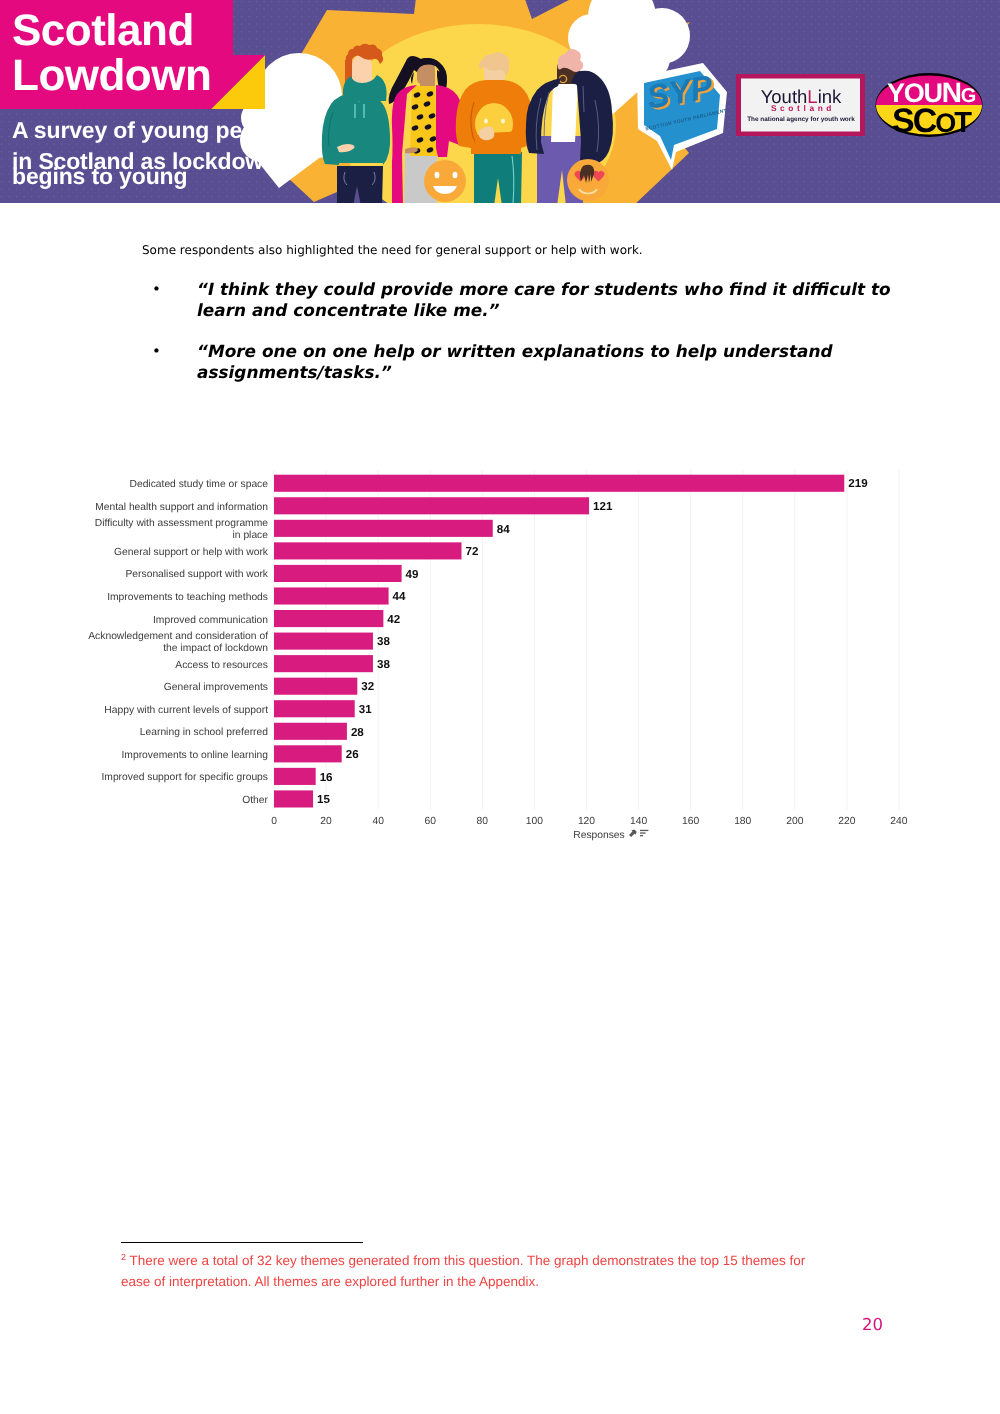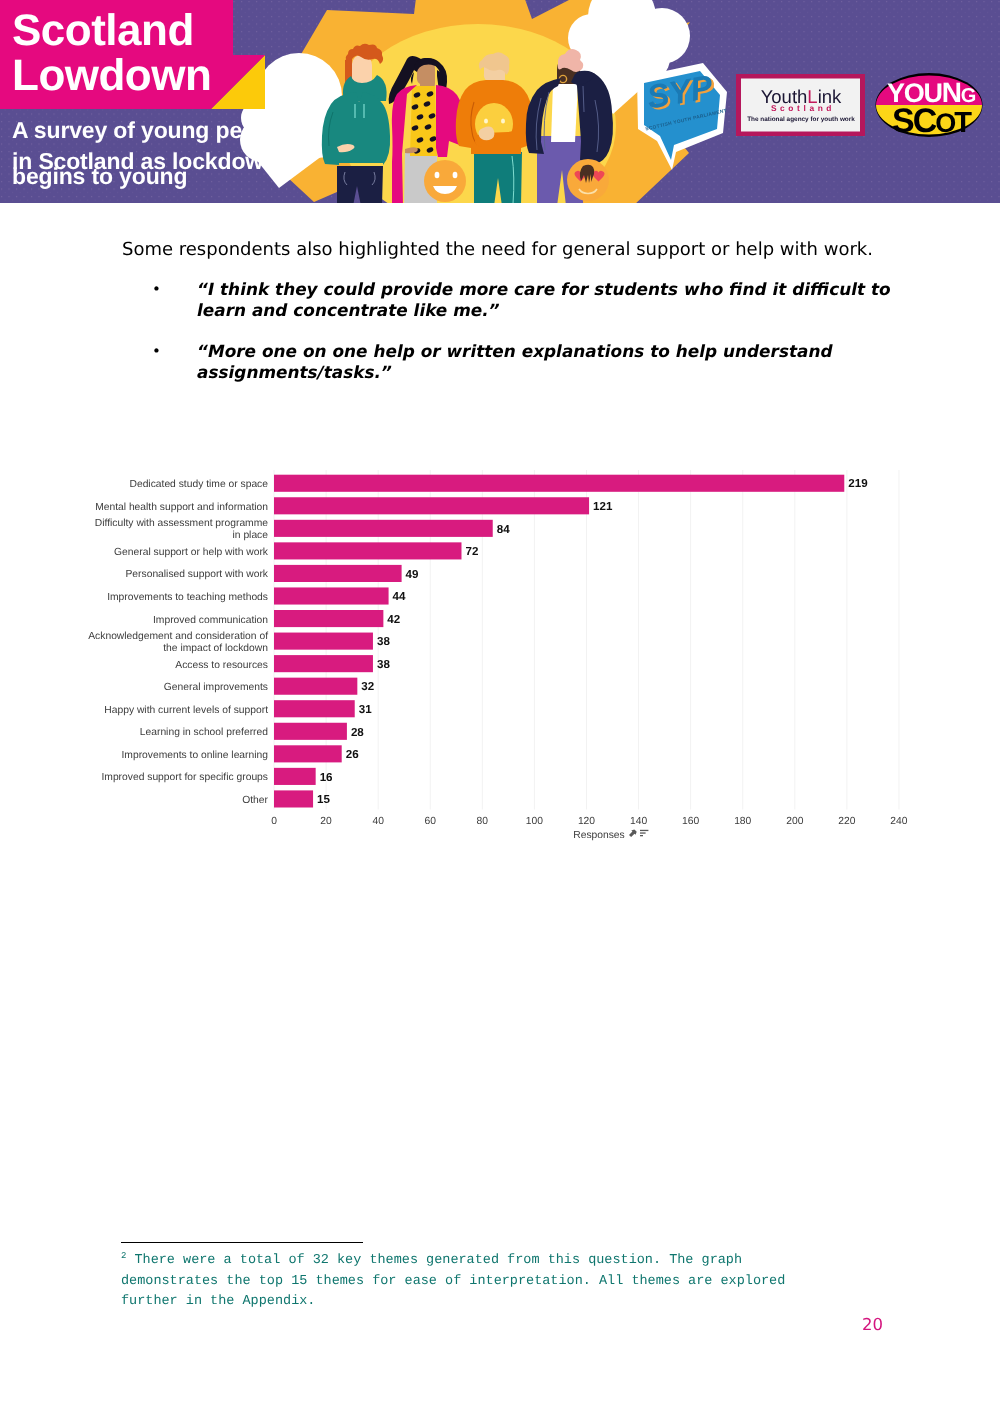--- a/index.html
+++ b/index.html
@@ -10,30 +10,30 @@
   .banner{position:absolute;left:0;top:0;width:1000px;height:203px;overflow:hidden;background:#584794;}
   .banner svg{position:absolute;left:0;top:0;}
   .bn-title{position:absolute;left:12px;color:#fff;font-family:"Liberation Sans",sans-serif;font-weight:bold;font-size:44px;letter-spacing:-0.5px;line-height:44px;}
   .bn-title.l1{top:9px;}
   .bn-title.l2{top:54px;}
   .bn-sub{position:absolute;left:12px;color:#fff;font-family:"Liberation Sans",sans-serif;font-weight:bold;font-size:23px;line-height:18.5px;letter-spacing:-0.15px;}
   .bn-sub.s1{top:121px;}
   .bn-sub.s2{top:152px;}
   .bn-sub.s3{top:167px;}
   
-  .para{position:absolute;font-family:"DejaVu Sans",sans-serif;font-size:18px;color:#000;line-height:20.6px;}
+  .para{position:absolute;font-family:"DejaVu Sans",sans-serif;font-size:12px;color:#000;line-height:20.6px;margin-left:20px;}
   .bullet-item{position:absolute;left:152px;width:745px;font-family:"DejaVu Sans",sans-serif;font-size:16.9px;color:#000;line-height:21.3px;}
   .bullet-dot{position:absolute;left:0;top:0;font-size:15px;}
   .bullet-text{display:block;margin-left:45px;font-weight:bold;font-style:italic;}
   .para sup, .footnote sup{font-size:0.66em;vertical-align:super;line-height:0;}
   
   .chart{position:absolute;}
   
   .fn-rule{position:absolute;border-top:1px solid #000;}
-  .footnote{position:absolute;font-family:Liberation Mono, monospace;font-size:13.5px;color:#0f766e;line-height:20.5px;}
+  .footnote{position:absolute;font-family:Liberation Sans, sans-serif;font-size:13.5px;color:#ef4444;line-height:20.5px;}
   .pageno{position:absolute;font-family:"DejaVu Sans",sans-serif;font-size:16.5px;color:#d4157e;font-weight:normal;line-height:18px;}
 </style>
 </head>
 <body>
 
 <div class="page">
   <div class="banner">
     <svg width="1000" height="203" viewBox="0 0 1000 203">
       <defs>
         <pattern id="dots" width="7.5" height="7.5" patternUnits="userSpaceOnUse">

